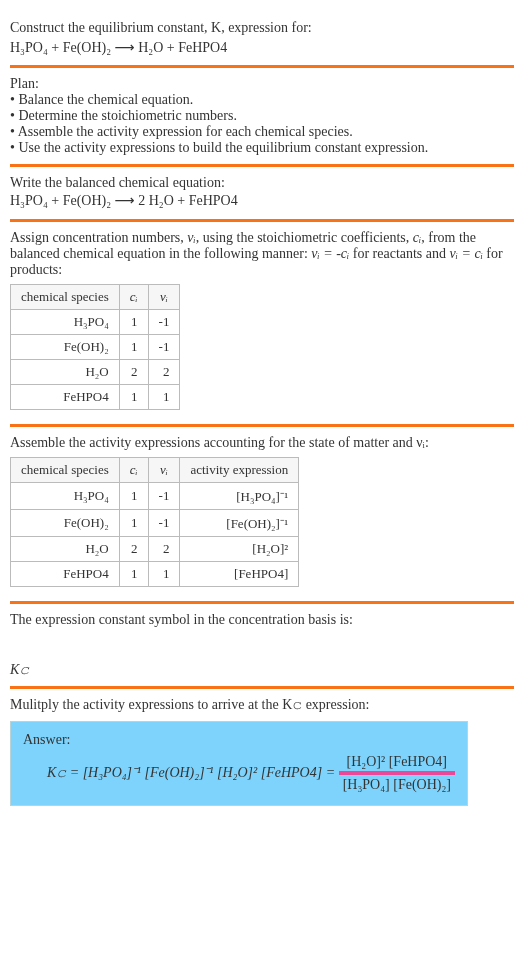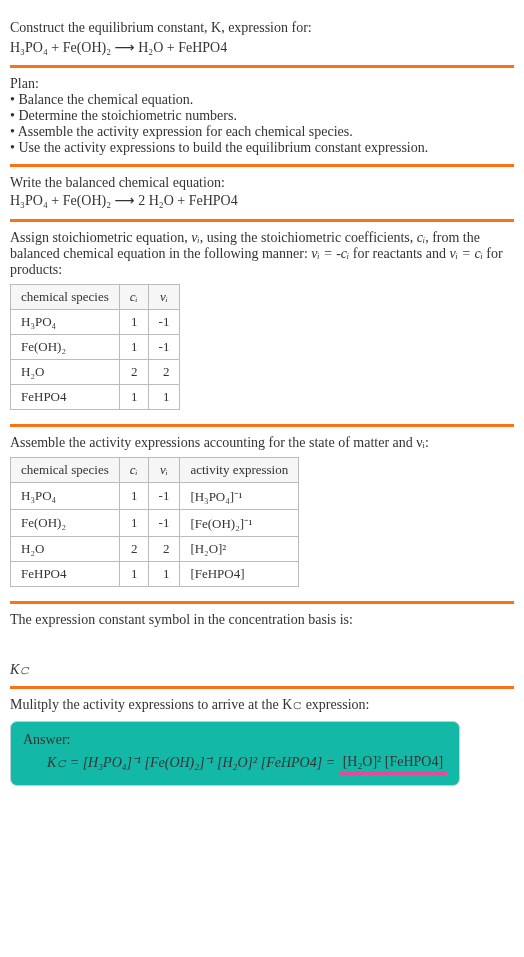--- a/index.html
+++ b/index.html
@@ -20,36 +20,36 @@
   }
   table {
     border-collapse: collapse;
     margin: 6px 0;
   }
   th, td {
     border: 1px solid #bbb;
     padding: 4px 10px;
     font-weight: normal;
     font-size: 13px;
-    text-align: left;
+    text-align: right;
     background: #fff;
   }
   th {
     background: #f6f6f6;
   }
   .num {
     text-align: right;
   }
   .center {
     text-align: center;
   }
   .answer-box {
-    background: #14b8a6;
+    background: #7dd3fc;
     border: 1px solid #b8d4d8;
-    border-radius: 7px;
+    border-radius: 0;
     padding: 10px 12px;
     margin-top: 8px;
     display: inline-block;
   }
   .eq-row {
     font-family: Georgia, serif;
     font-size: 14px;
     line-height: 1.4;
   }
   .frac {
@@ -84,21 +84,21 @@
   <div>• Use the activity expressions to build the equilibrium constant expression.</div>
 </div>
 
 <div class="section">
   <div>Write the balanced chemical equation:</div>
   <div class="eq-row">H₃PO₄ + Fe(OH)₂ ⟶ 2 H₂O + FeHPO4</div>
 </div>
 
 <div class="section">
   <div>
-    <span>Assign stoichiometric equation, </span><span class="italic">νᵢ</span><span>, using the stoichiometric coefficients, </span><span class="italic">cᵢ</span><span>, from the balanced chemical equation in the following manner: </span><span class="italic">νᵢ = -cᵢ</span><span> for reactants and </span><span class="italic">νᵢ = cᵢ</span><span> for products:</span>
+    <span>Assign concentration numbers, </span><span class="italic">νᵢ</span><span>, using the stoichiometric coefficients, </span><span class="italic">cᵢ</span><span>, from the balanced chemical equation in the following manner: </span><span class="italic">νᵢ = -cᵢ</span><span> for reactants and </span><span class="italic">νᵢ = cᵢ</span><span> for products:</span>
   </div>
   <table>
     <tbody>
         <tr>
       <th>chemical species</th>
       <th class="center italic">cᵢ</th>
       <th class="center italic">νᵢ</th>
     </tr>
     <tr>
       <td>H₃PO₄</td>
@@ -169,16 +169,17 @@
 
 <div class="section no-border">
   <div>Mulitply the activity expressions to arrive at the K𝚌 expression:</div>
 
   <div class="answer-box">
     <div>Answer:</div>
     <div class="eq-row" style="padding-left:24px; padding-top:4px;">
       <span class="italic">K𝚌 = [H₃PO₄]⁻¹ [Fe(OH)₂]⁻¹ [H₂O]² [FeHPO4] = </span>
       <span class="frac">
         <span class="num-f">[H₂O]² [FeHPO4]</span>
+        <span class="den-f">[H₃PO₄] [Fe(OH)₂]</span>
       </span>
     </div>
   </div>
 </div>
 
 </body></html>

